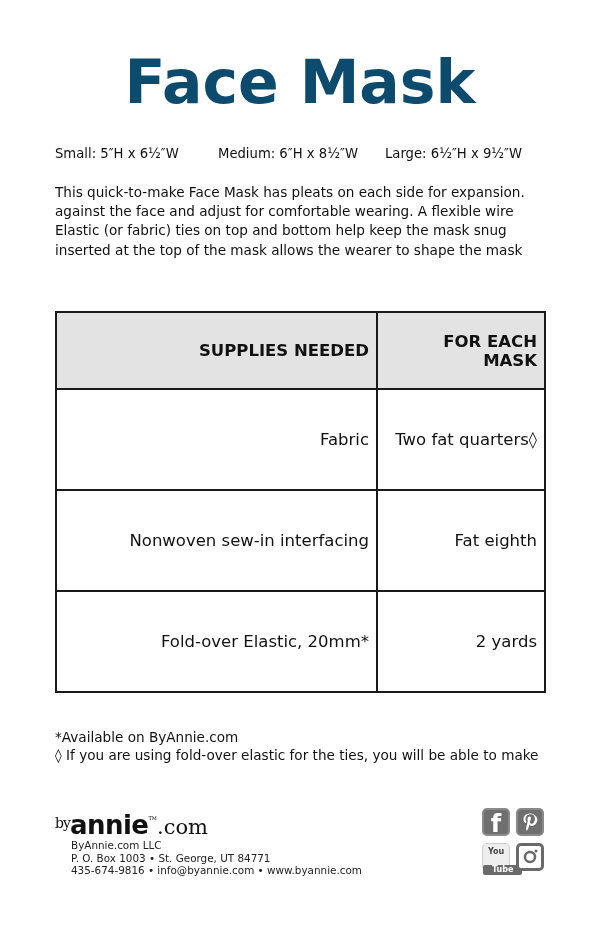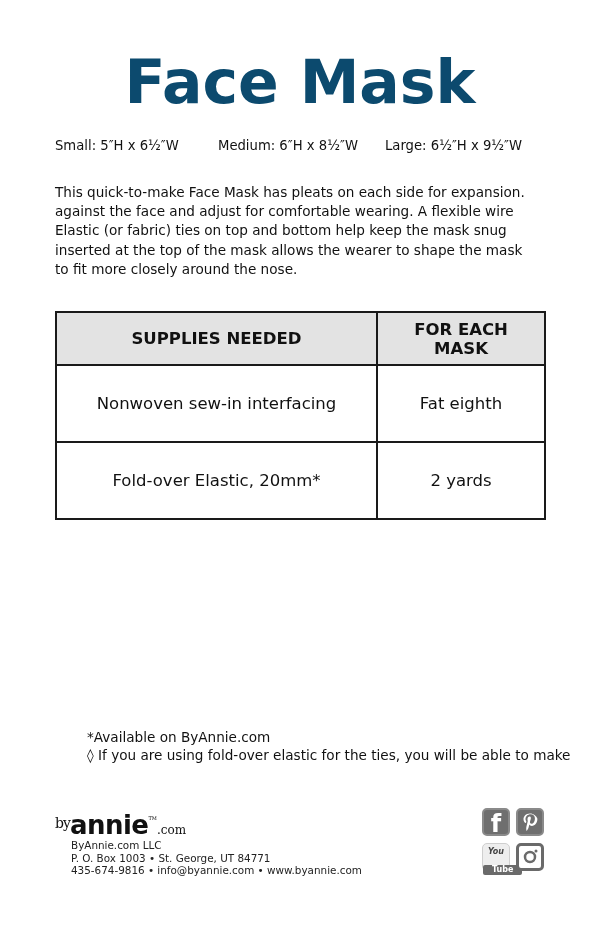--- a/index.html
+++ b/index.html
@@ -1,69 +1,72 @@
 <!DOCTYPE html>
 <html><head>
 <meta charset="utf-8">
 <style>
   html, body { margin:0; padding:0; background:#ffffff; }
   body { width:600px; height:927px; position:relative; overflow:hidden; color:#111; font-family:"DejaVu Sans", sans-serif; }
   .title { position:absolute; left:0; top:42px; width:600px; text-align:center; font-family:"DejaVu Sans", sans-serif; font-weight:bold; font-size:60px; letter-spacing:0px; color:#0c4a6e; line-height:80px; }
   .sizes { position:absolute; top:138px; left:55px; width:500px; font-size:13.2px; white-space:nowrap; }
-  .sizes span { position:absolute; top:0; }
+  .sizes span { position:absolute; top:8px; }
   .intro { position:absolute; top:183px; left:55px; width:500px; font-size:13.6px; line-height:19.2px; }
   .intro div { white-space:nowrap; }
   table.supplies { position:absolute; top:311px; left:55px; width:491px; border-collapse:collapse; font-size:16.5px; }
-  table.supplies td, table.supplies th { border:2px solid #1a1a1a; padding:4px 7px; text-align:center; vertical-align:middle; }
+  table.supplies td, table.supplies th { border:2px solid #1a1a1a; padding:16px 7px; text-align:right; vertical-align:middle; }
   table.supplies th { background:#e3e3e3; font-weight:bold; height:43px; font-size:16.5px; }
   table.supplies td { height:67px; }
   table.supplies .c1 { width:305px; }
   table.supplies td.two { line-height:22px; }
-  .notes { position:absolute; top:728px; left:55px; width:500px; font-size:13.6px; line-height:18.3px;margin-left:32px; }
+  .notes { position:absolute; top:728px; left:55px; width:500px; font-size:13.6px; line-height:18.3px; }
   .notes div { white-space:nowrap; }
   .logo { position:absolute; top:810px; left:55px; font-family:"DejaVu Serif", serif; color:#111; white-space:nowrap; }
   .logo .by { font-size:14px; position:relative; top:-6px; letter-spacing:-1px; }
   .logo .annie { font-family:"DejaVu Sans", sans-serif; font-weight:bold; font-size:26px; letter-spacing:-0.5px; }
   .logo .tm { font-size:5px; position:relative; top:-14px; }
-  .logo .com { font-size:12px;text-align:center; }
+  .logo .com { font-size:21px;text-align:center; }
   .contact { position:absolute; top:839px; left:55px; font-size:10.4px; line-height:12.6px; color:#222;margin-left:16px; }
   .contact div { white-space:nowrap; }
   .social { position:absolute; left:482px; top:808px; width:64px; height:64px; }
   .social .ico { position:absolute; width:28px; height:28px; border-radius:5px; box-sizing:border-box; }
   .fb { left:0; top:0; background:#6f6f6f; border:2px solid #8a8a8a; color:#fff; font-family:"DejaVu Sans", sans-serif; font-weight:bold; font-size:24px; text-align:center; line-height:28px; }
   .pin { left:34px; top:0; background:#6f6f6f; border:2px solid #8a8a8a; }
   .yt { left:0; top:35px; background:#eeeeee; border:1px solid #cfcfcf; text-align:center; }
   .ig { left:34px; top:35px; background:#fff; border:3px solid #6a6a6a; }
-  .yt .you { display:block; font-size:8px; font-weight:bold; color:#444; line-height:11px; margin-top:2px;font-style:italic; }
+  .yt .you { display:block; font-size:8px; font-weight:bold; color:#444; line-height:11px; margin-top:2px; }
   .yt .tube { display:inline-block; font-size:8px; font-weight:bold; color:#fff; background:#6a6a6a; border-radius:2px; padding:0 9px; line-height:10px; }
 </style>
 </head>
 <body>
 
 <div class="title">Face Mask</div>
 
 <div class="sizes">
   <span style="left:0">Small: 5″H x 6½″W</span>
   <span style="left:163px">Medium: 6″H x 8½″W</span>
   <span style="left:330px">Large: 6½″H x 9½″W</span>
 </div>
 
 <div class="intro">
   <div>This quick-to-make Face Mask has pleats on each side for expansion.</div>
   <div>against the face and adjust for comfortable wearing. A flexible wire</div>
   <div>Elastic (or fabric) ties on top and bottom help keep the mask snug</div>
   <div>inserted at the top of the mask allows the wearer to shape the mask</div>
-  <div>to fit more closely around the nose.</div>
 </div>
 
 <table class="supplies">
   <tbody>
       <tr>
     <th class="c1">SUPPLIES NEEDED</th>
     <th>FOR EACH MASK</th>
+  </tr>
+  <tr>
+    <td>Fabric</td>
+    <td>Two fat quarters◊</td>
   </tr>
   <tr>
     <td>Nonwoven sew-in interfacing</td>
     <td>Fat eighth</td>
   </tr>
   <tr>
     <td>Fold-over Elastic, 20mm*</td>
     <td>2 yards</td>
   </tr>
 </tbody>

